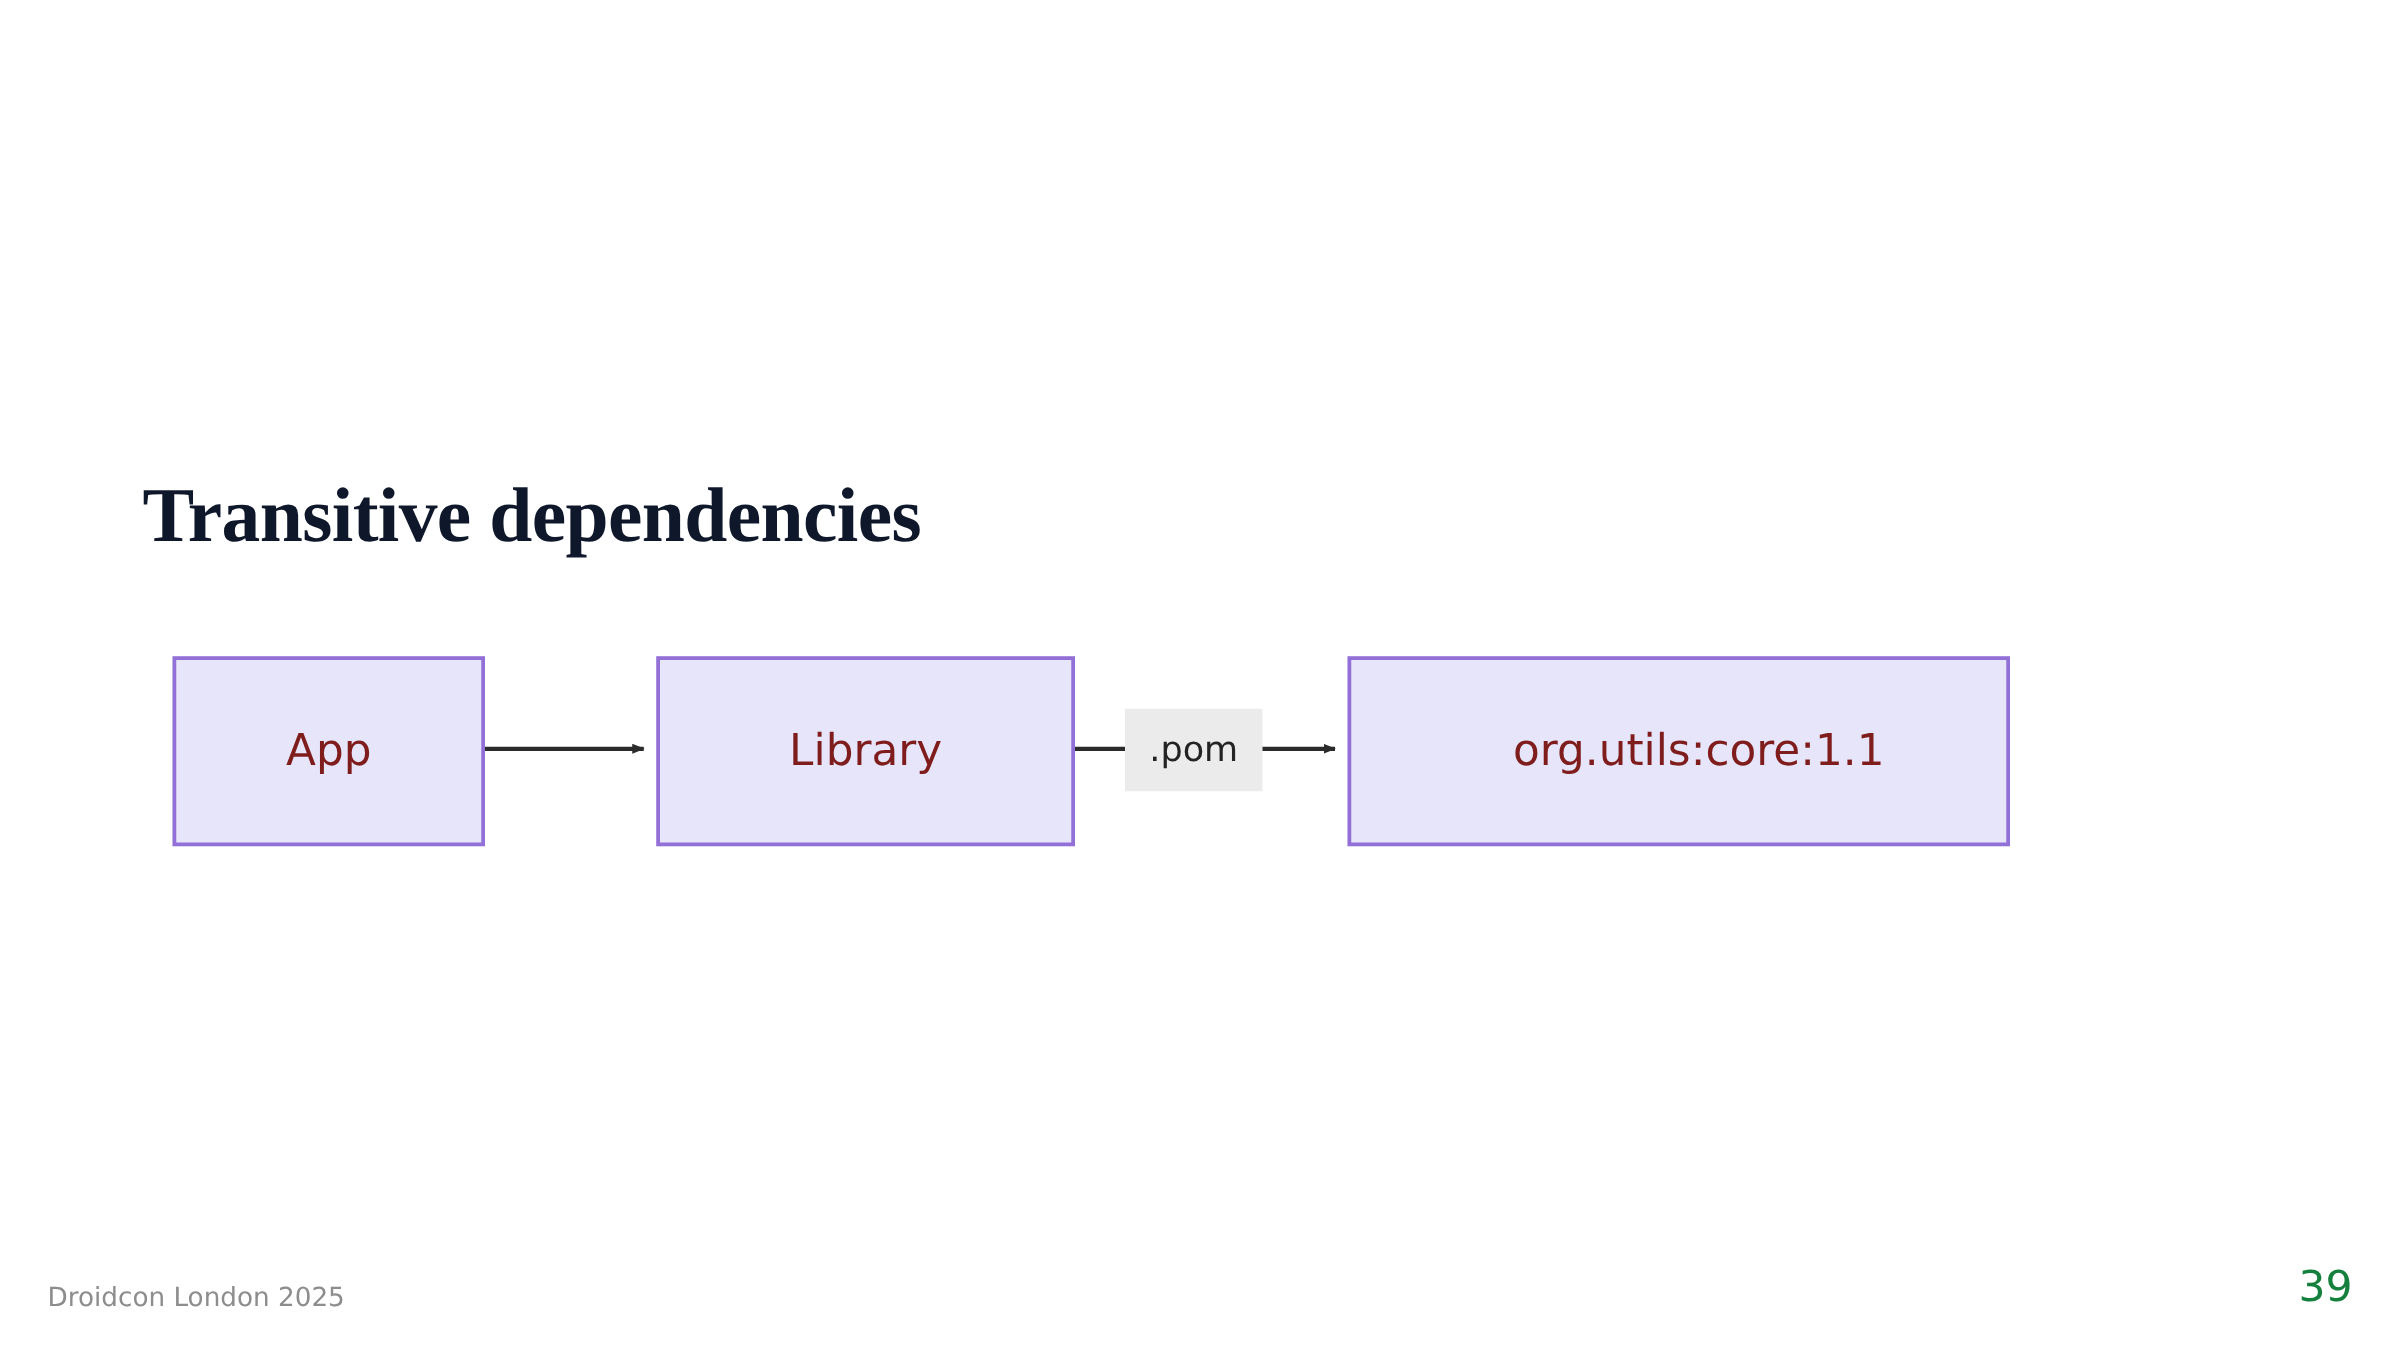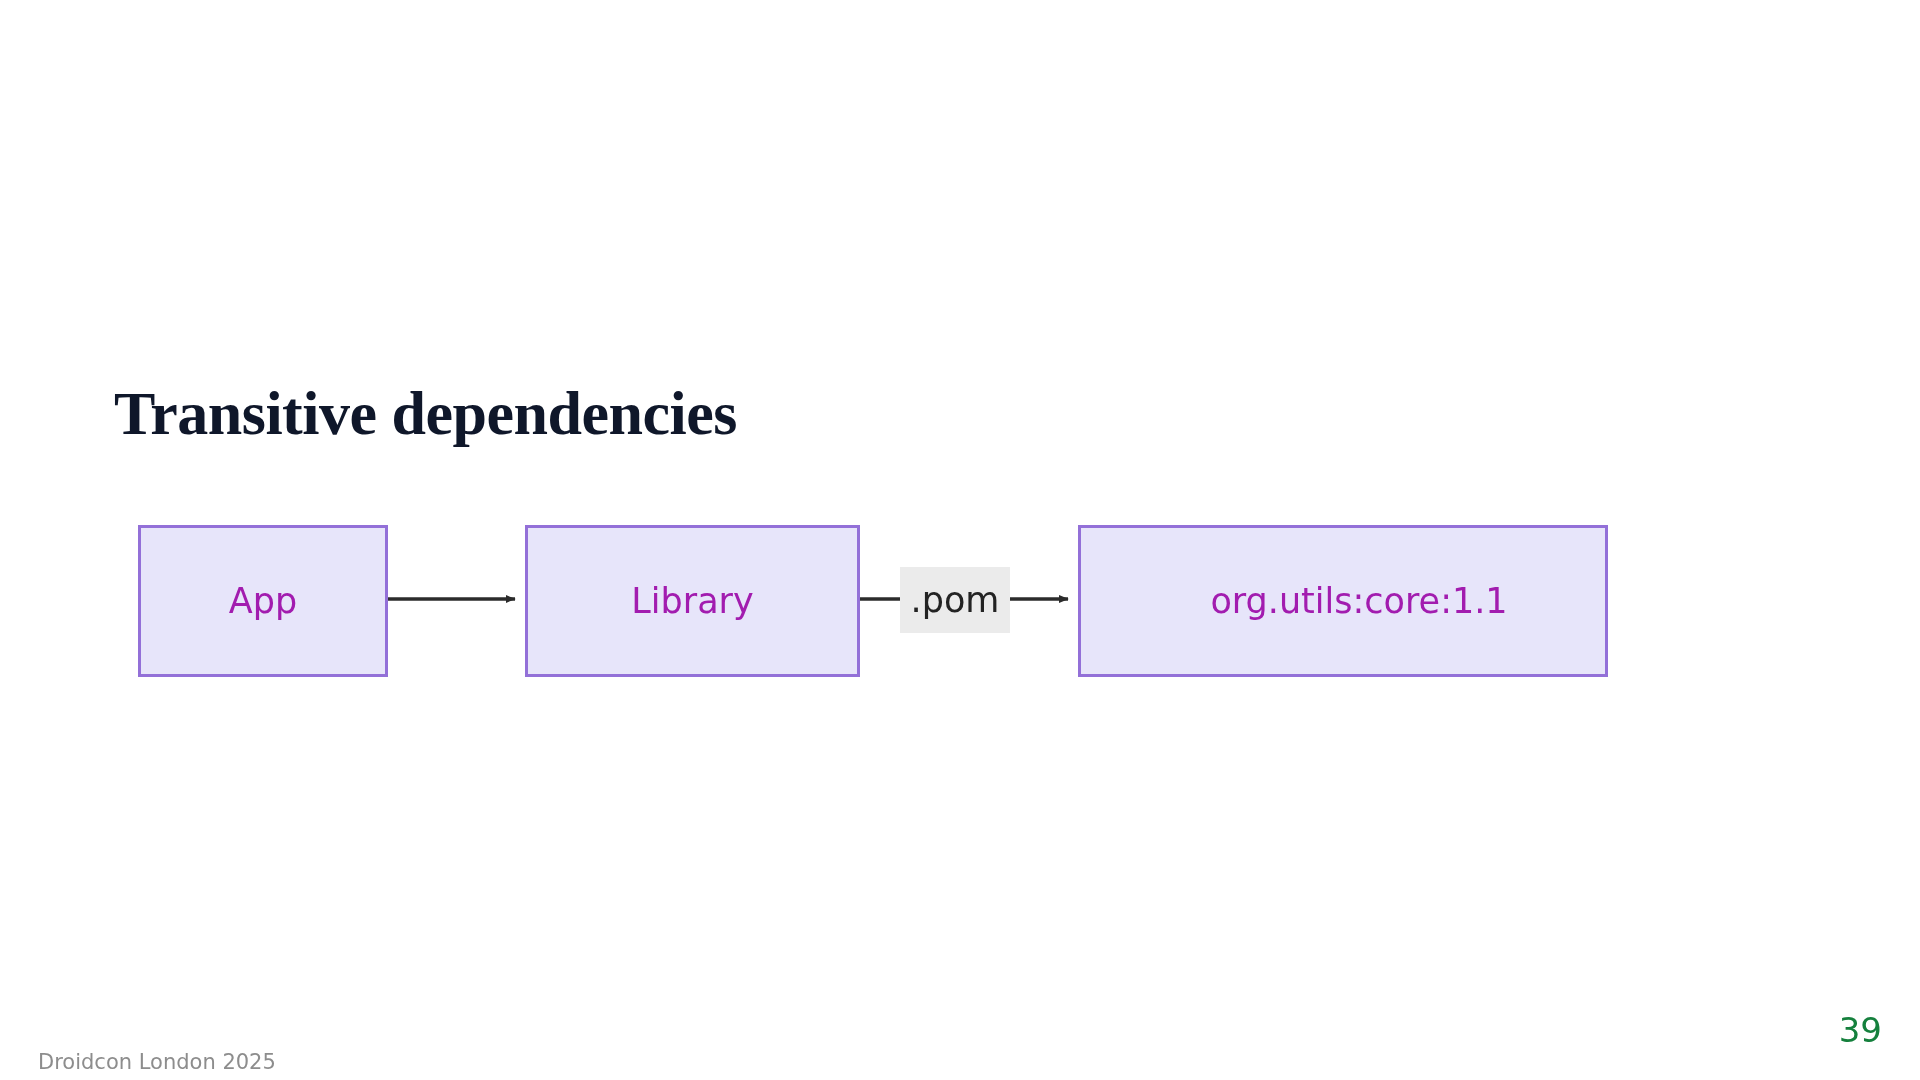--- a/index.html
+++ b/index.html
@@ -48,21 +48,21 @@
     height: 1080px;
   }
 
   .node {
     position: absolute;
     background: #e7e5fa;
     border: 3px solid #9370d8;
     display: flex;
     align-items: center;
     justify-content: center;
-    color: #a21caf;
+    color: #7f1d1d;
     font-size: 35px;
     font-family: "DejaVu Sans", "Liberation Sans", sans-serif;
     line-height: 1;
   }
 
   #node-app      { left: 138px;  top: 525px; width: 250px; height: 152px; }
   #node-library  { left: 525px;  top: 525px; width: 335px; height: 152px; }
   #node-core     { left: 1078px; top: 525px; width: 530px; height: 152px; padding-left: 32px; }
 
   
@@ -79,36 +79,35 @@
   .edge-label {
     position: absolute;
     left: 900px;
     top: 567px;
     width: 110px;
     height: 66px;
     background: #ebebeb;
     display: flex;
     align-items: center;
     justify-content: center;
-    font-size: 35px;
+    font-size: 28px;
     font-family: "DejaVu Sans", "Liberation Sans", sans-serif;
     color: #232323;
     line-height: 1;
   }
 
   
   .footer-left {
     position: absolute;
     left: 38px;
     top: 1026px;
     font-size: 21px;
     color: #8d8d8d;
     font-family: "DejaVu Sans", "Liberation Sans", sans-serif;
     white-space: nowrap;
-    margin-top: 24px;
   }
 
   .footer-page {
     position: absolute;
     right: 38px;
     top: 1010px;
     font-size: 34px;
     color: #15803d;
     font-family: "DejaVu Sans", "Liberation Sans", sans-serif;
     text-align: right;

